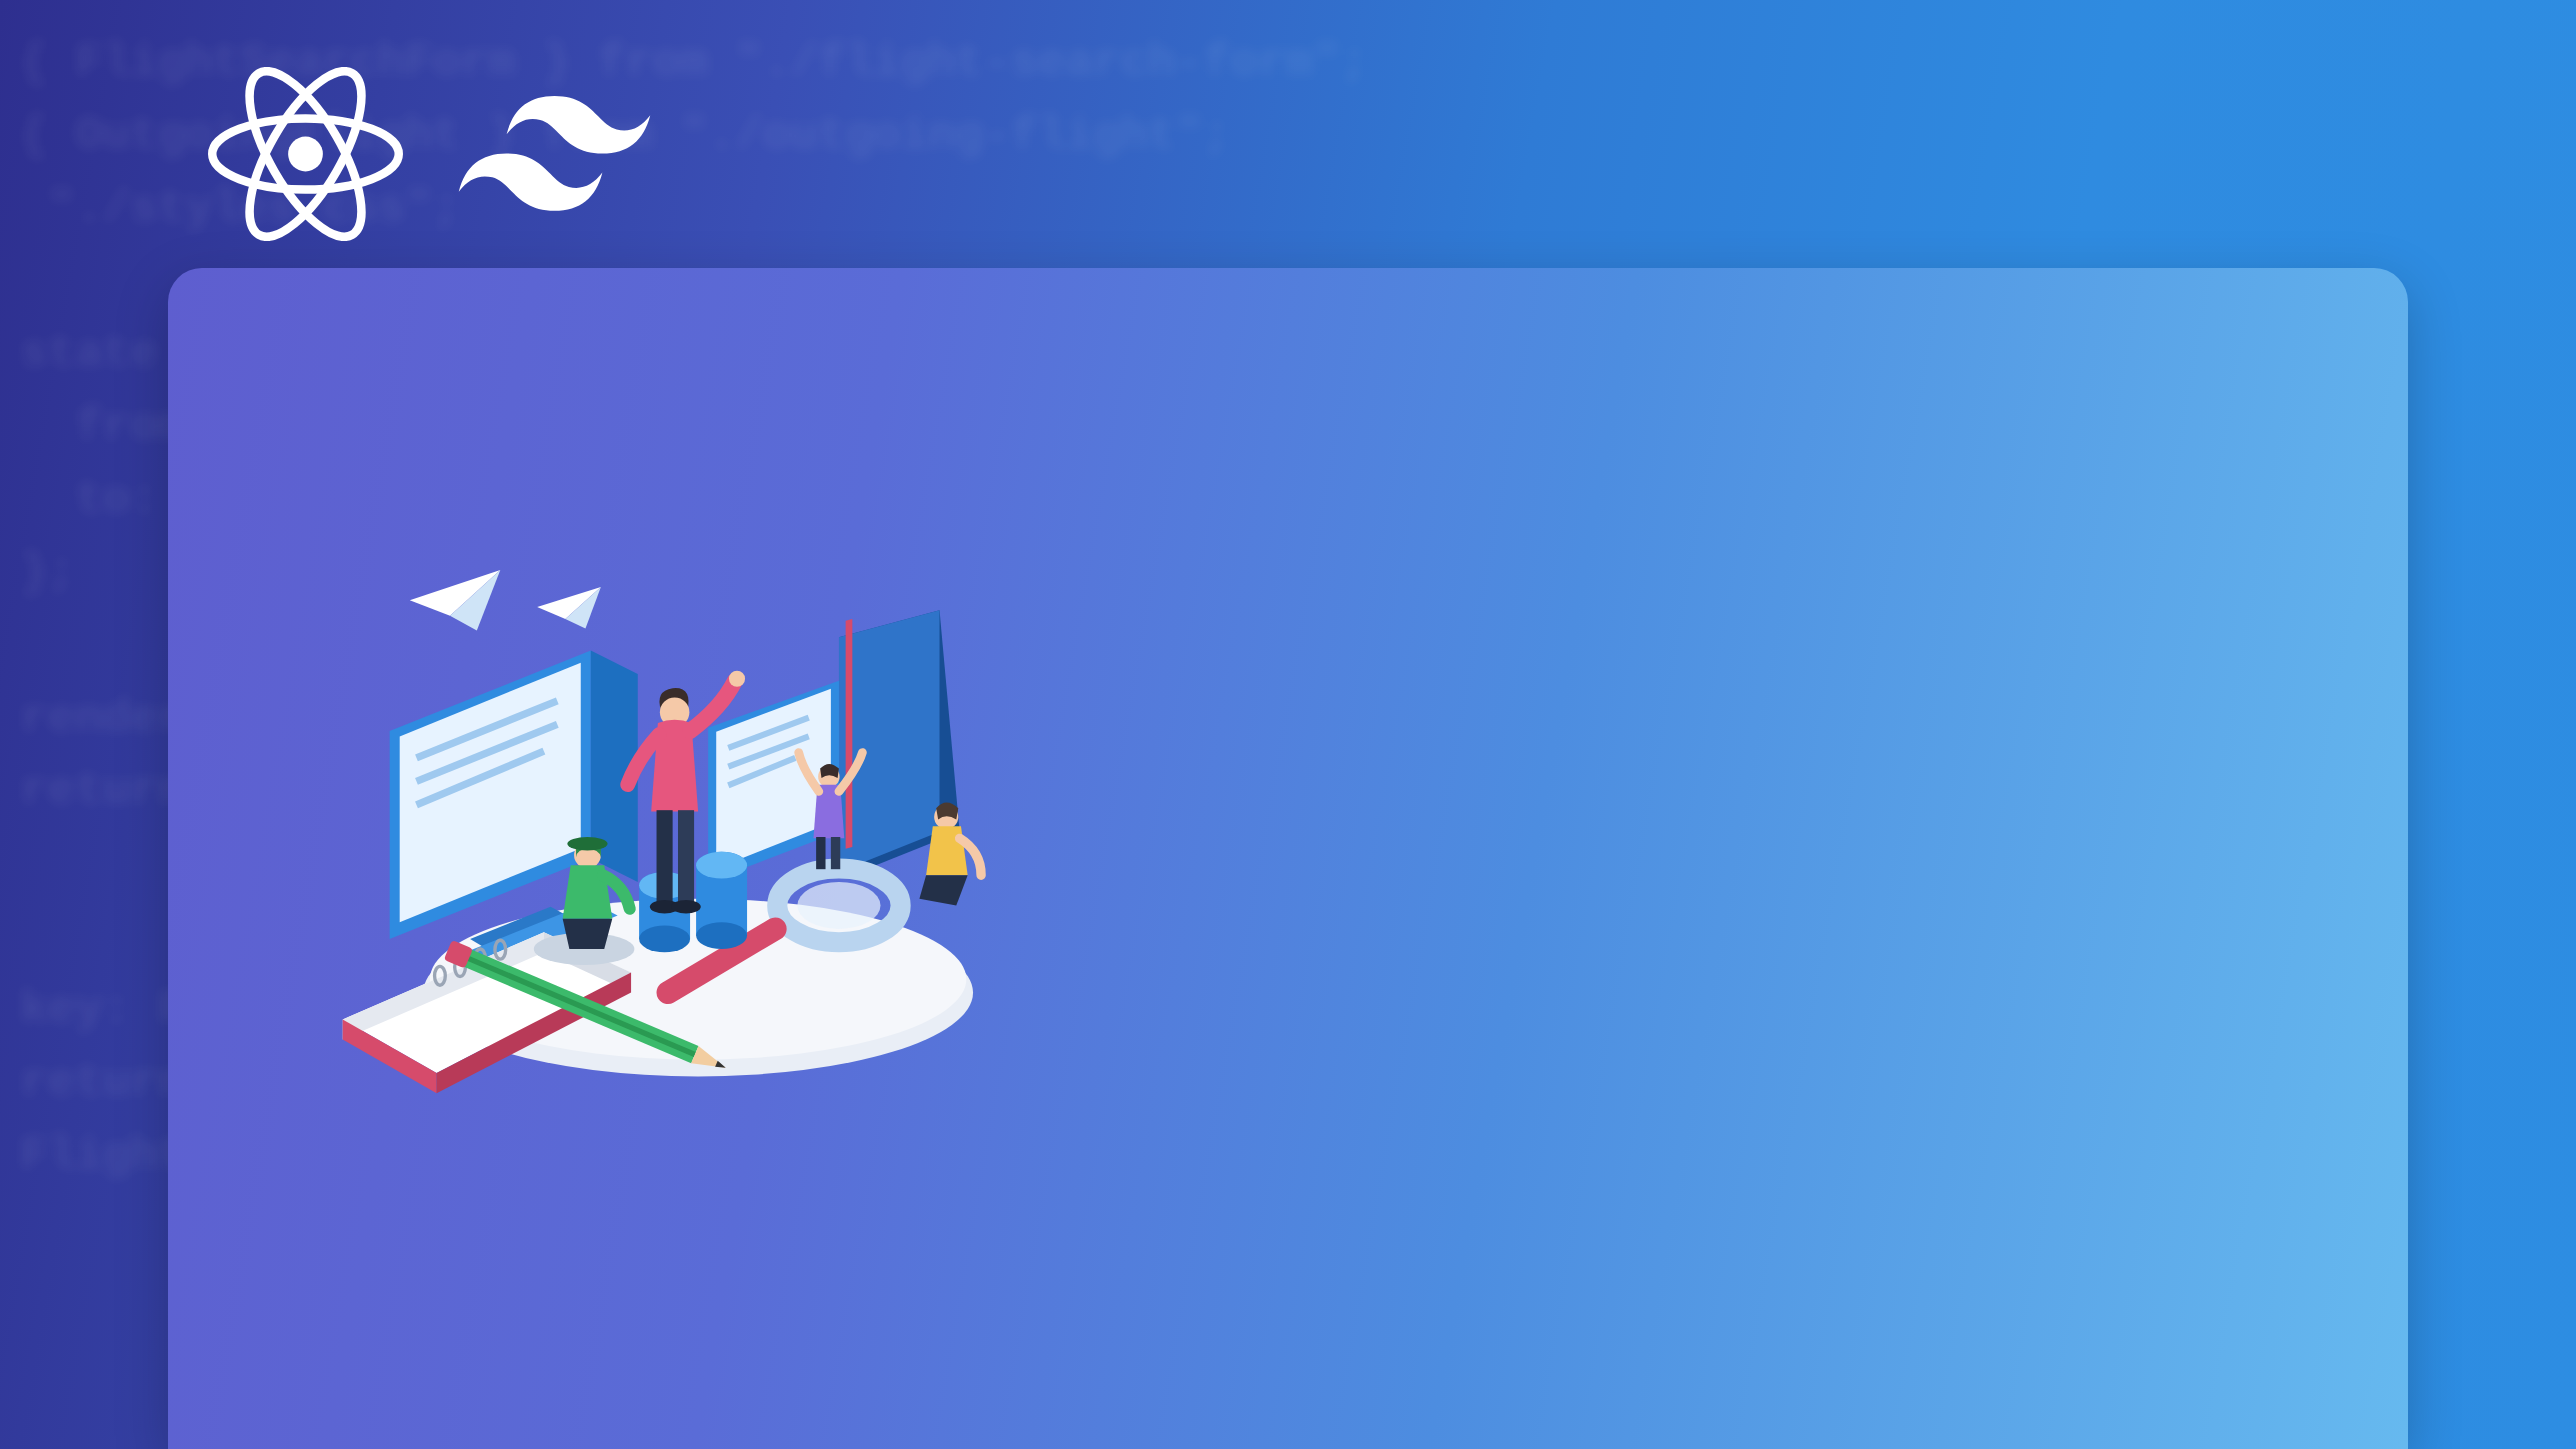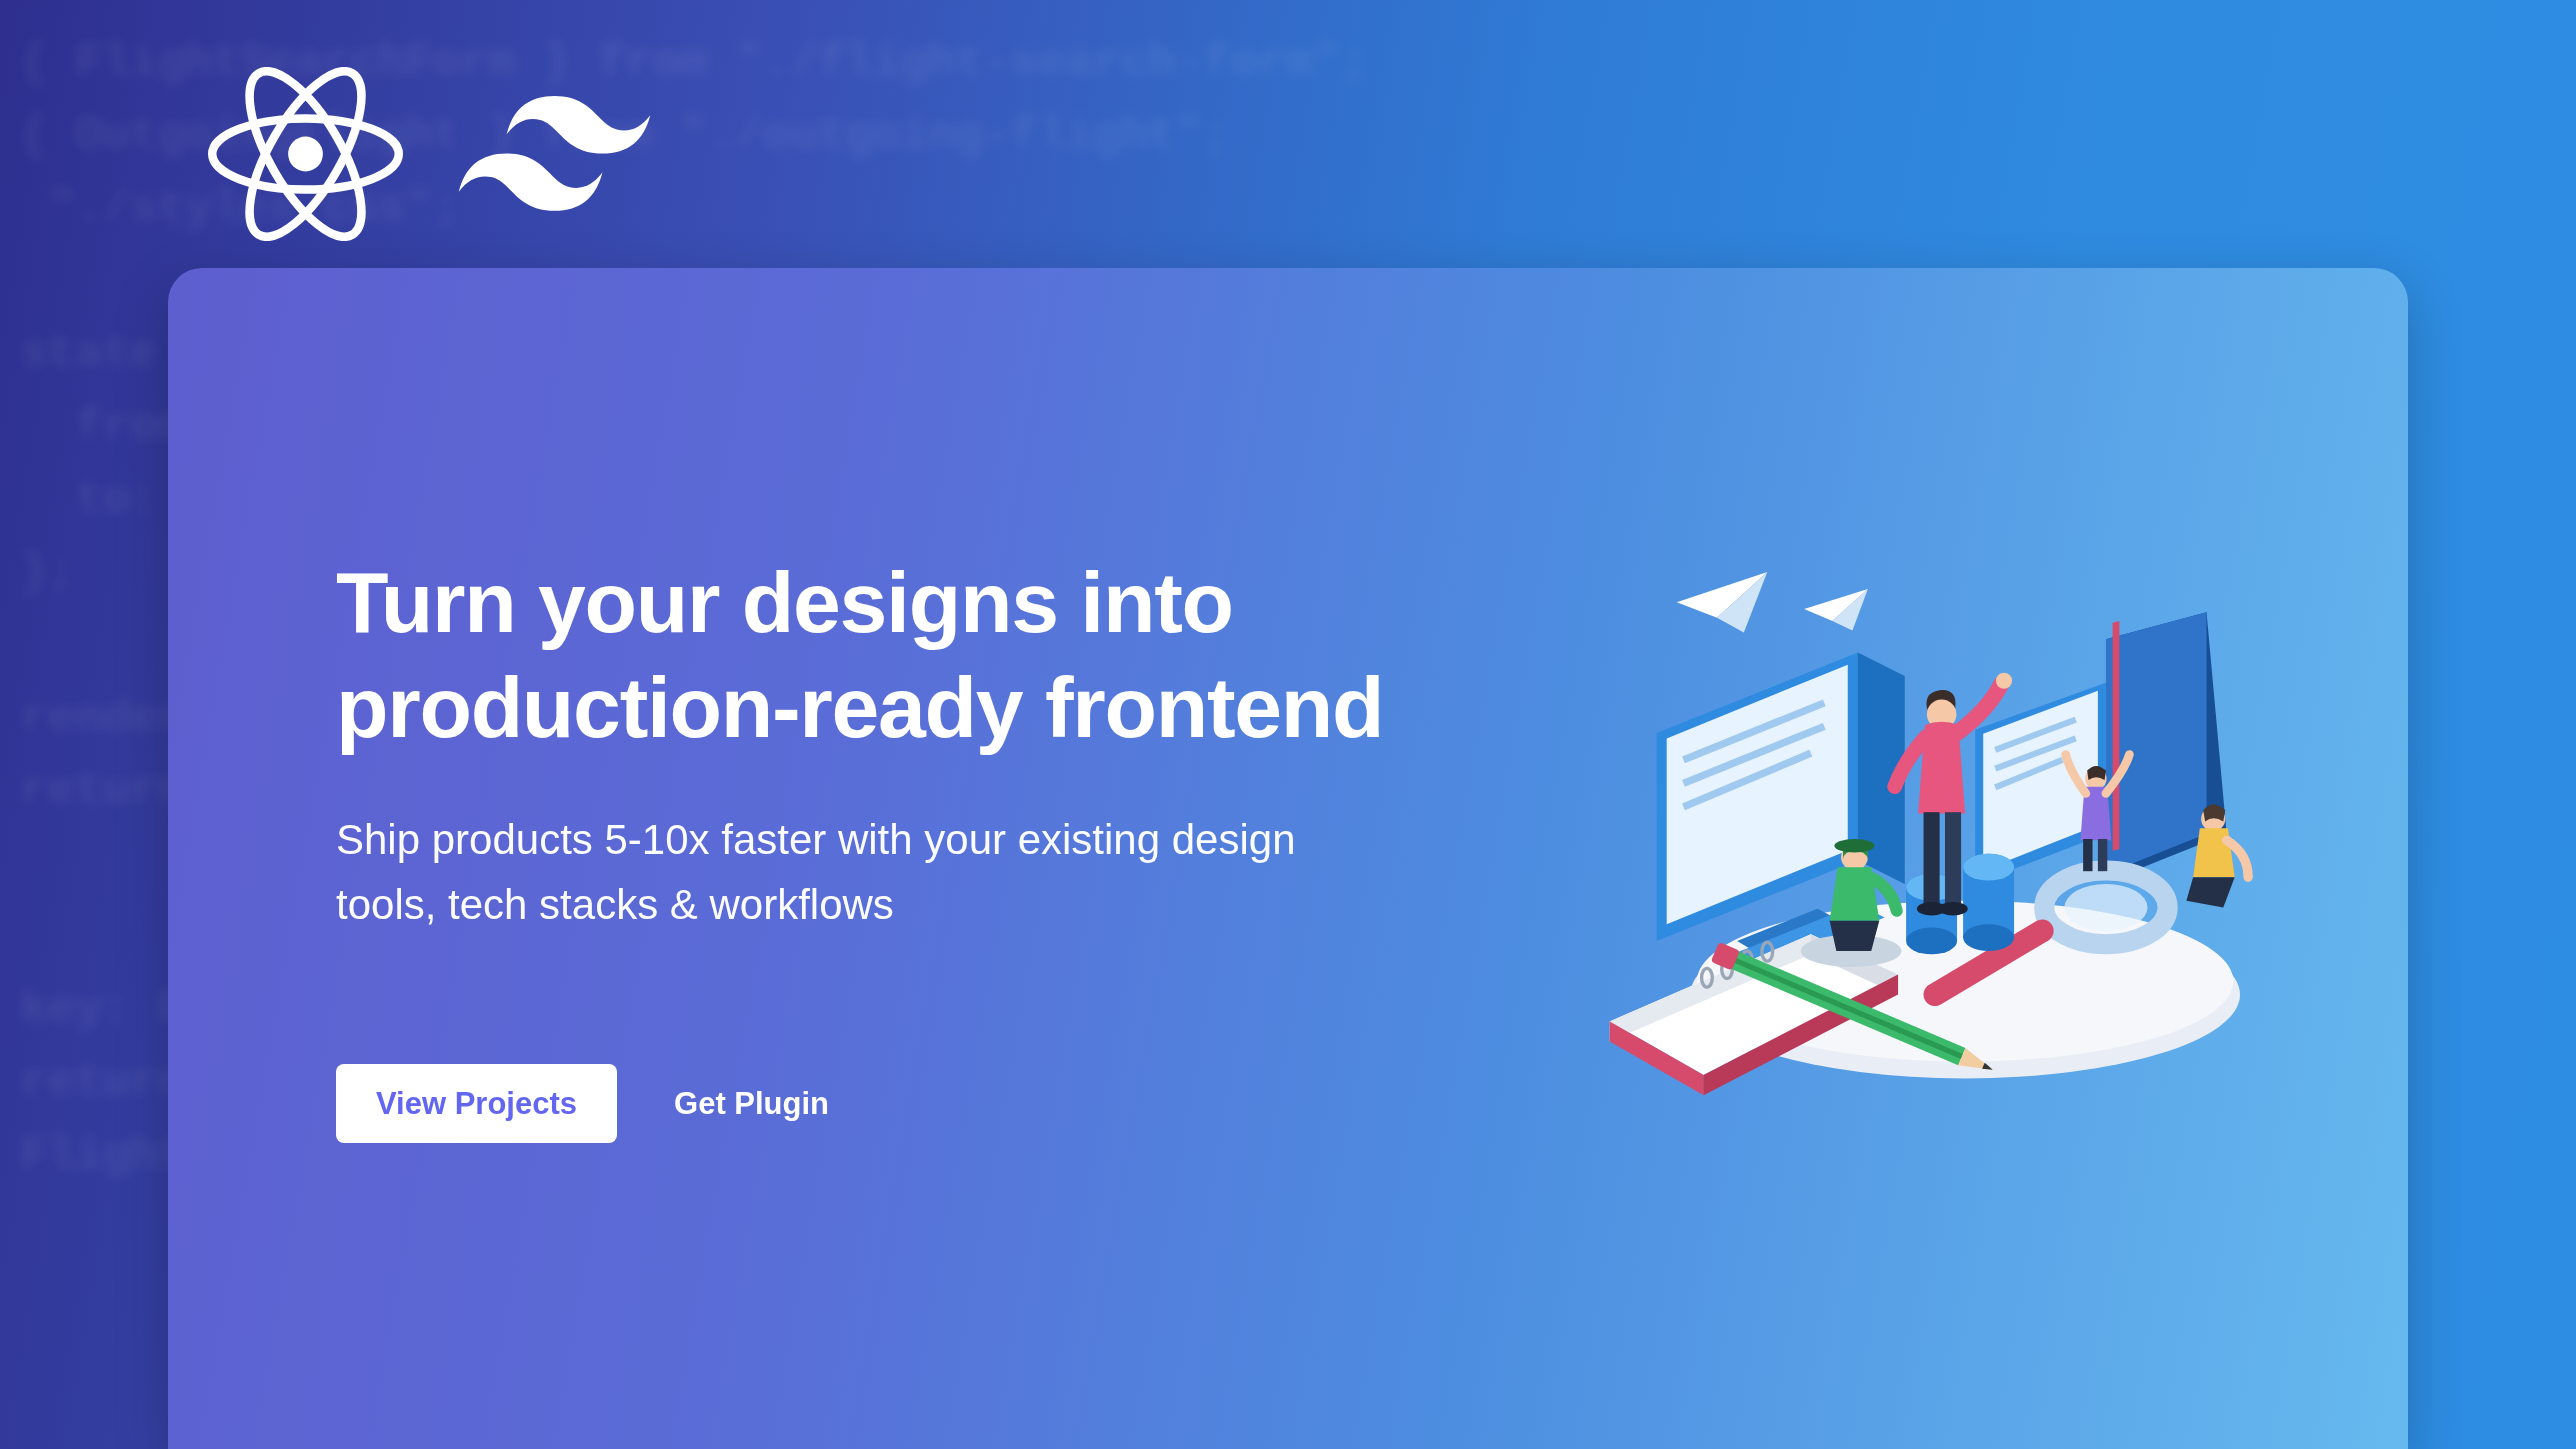--- a/index.html
+++ b/index.html
@@ -151,29 +151,20 @@
   <span>
     <svg width="195" height="117" viewBox="0 0 54 33" fill="#ffffff">
       <path d="M27 0C19.8 0 15.3 3.6 13.5 10.8c2.7-3.6 5.85-4.95 9.45-4.05 2.054.513 3.522 2.004 5.147 3.653C30.744 13.09 33.808 16.2 40.5 16.2c7.2 0 11.7-3.6 13.5-10.8-2.7 3.6-5.85 4.95-9.45 4.05-2.054-.513-3.522-2.004-5.147-3.653C36.756 3.11 33.692 0 27 0zM13.5 16.2C6.3 16.2 1.8 19.8 0 27c2.7-3.6 5.85-4.95 9.45-4.05 2.054.514 3.522 2.004 5.147 3.653C17.244 29.29 20.308 32.4 27 32.4c7.2 0 11.7-3.6 13.5-10.8-2.7 3.6-5.85 4.95-9.45 4.05-2.054-.513-3.522-2.004-5.147-3.653C23.256 19.31 20.192 16.2 13.5 16.2z"></path>
     </svg>
   </span>
 </div>
 
 <div class="card">
   <div class="content-row">
 
-    <div class="text-col">
-      <h1 class="hero-title">Turn your designs into production-ready frontend</h1>
-      <p class="hero-sub">Ship products 5-10x faster with your existing design tools, tech stacks &amp; workflows</p>
-
-      <div class="buttons">
-        <button class="btn-primary">View Projects</button>
-        <button class="btn-secondary">Get Plugin</button>
-      </div>
-    </div>
 
     <div class="illus-col">
       <svg class="illus-svg" viewBox="0 0 1020 880">
 
         <ellipse cx="540" cy="660" rx="410" ry="125" fill="#e9eef6"></ellipse>
         <ellipse cx="540" cy="640" rx="400" ry="120" fill="#f5f7fb"></ellipse>
 
         <g transform="translate(750,90)">
           <path d="M0 40 L150 0 L180 330 L30 390 Z" fill="#174e94"></path>
           <path d="M0 40 L150 0 L150 330 L0 390 Z" fill="#2f74c9"></path>

